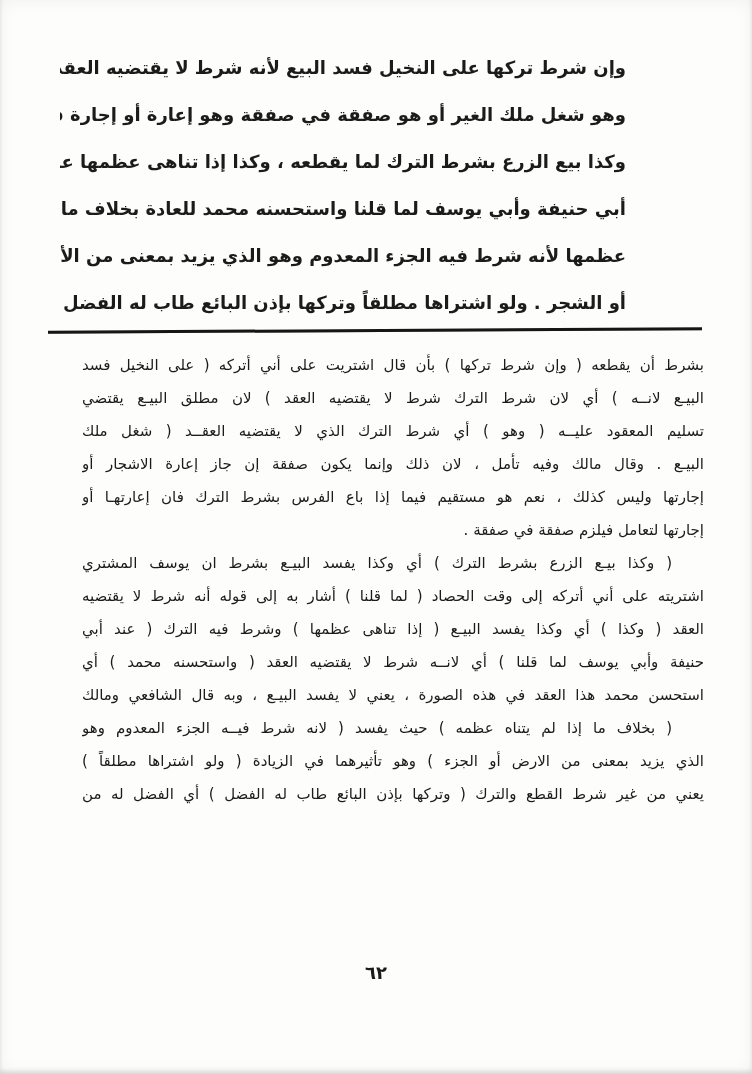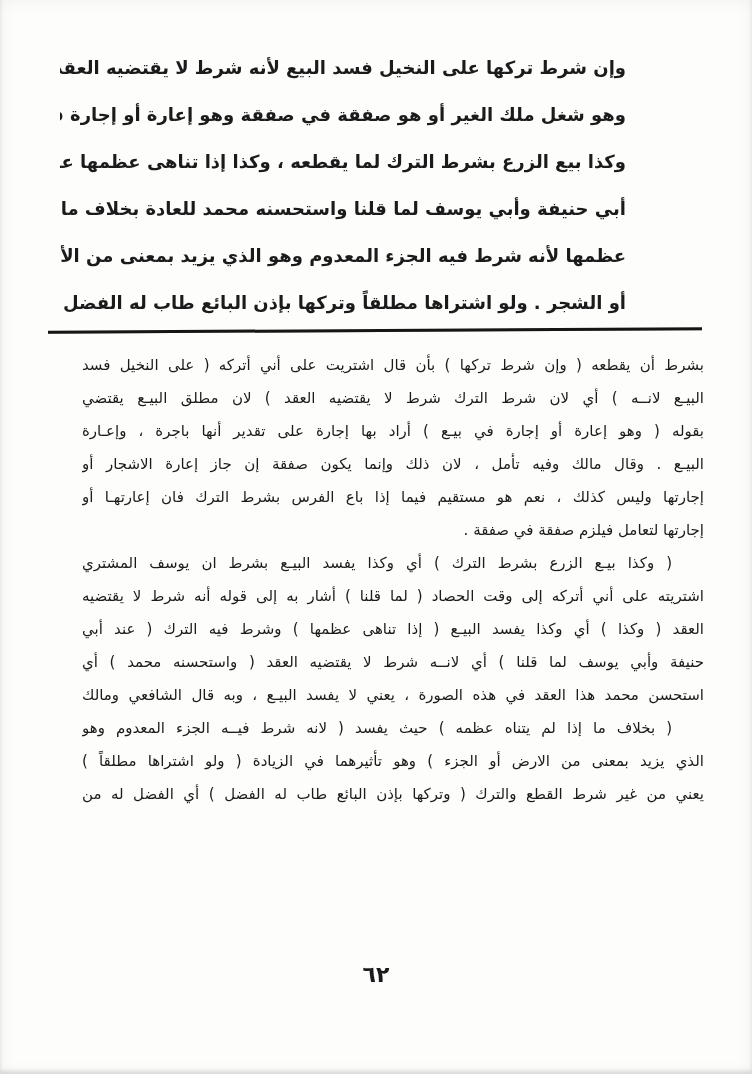--- a/index.html
+++ b/index.html
@@ -72,21 +72,21 @@
     -moz-text-align-last: right;
   }
   .s-line.indent { padding-right: 32px; }
   
   .page-number {
     position: absolute;
     top: 962px;
     right: 48px;
     left: 48px;
     text-align: center;
-    font-size: 22px;
+    font-size: 18px;
     font-weight: bold;
     letter-spacing: 2px;
   }
 </style>
 </head>
 <body>
 
 <div class="page">
 
   <div class="matn">
@@ -98,21 +98,21 @@
     <div class="m-line">أو الشجر . ولو اشتراها مطلقاً وتركها بإذن البائع طاب له الفضل ،</div>
   </div>
 
   <div class="rule"></div>
 
   <div class="sharh">
 
     <div class="s-para">
       <div class="s-line">بشرط أن يقطعه ( وإن شرط تركها ) بأن قال اشتريت على أني أتركه ( على النخيل فسد</div>
       <div class="s-line">البيـع لانــه ) أي لان شرط الترك شرط لا يقتضيه العقد ) لان مطلق البيـع يقتضي</div>
-      <div class="s-line">بقوله ( وهو إعارة أو إجارة في بيـع ) أراد بها إجارة على تقدير أنها باجرة ، وإعـارة</div>
+      <div class="s-line">تسليم المعقود عليــه ( وهو ) أي شرط الترك الذي لا يقتضيه العقــد ( شغل ملك</div>
       <div class="s-line">البيـع . وقال مالك وفيه تأمل ، لان ذلك وإنما يكون صفقة إن جاز إعارة الاشجار أو</div>
       <div class="s-line">إجارتها وليس كذلك ، نعم هو مستقيم فيما إذا باع الفرس بشرط الترك فان إعارتهـا أو</div>
       <div class="s-line end">إجارتها لتعامل فيلزم صفقة في صفقة .</div>
     </div>
 
     <div class="s-para">
       <div class="s-line indent">( وكذا بيـع الزرع بشرط الترك ) أي وكذا يفسد البيـع بشرط ان يوسف المشتري</div>
       <div class="s-line">اشتريته على أني أتركه إلى وقت الحصاد ( لما قلنا ) أشار به إلى قوله أنه شرط لا يقتضيه</div>
       <div class="s-line">العقد ( وكذا ) أي وكذا يفسد البيـع ( إذا تناهى عظمها ) وشرط فيه الترك ( عند أبي</div>
       <div class="s-line">حنيفة وأبي يوسف لما قلنا ) أي لانــه شرط لا يقتضيه العقد ( واستحسنه محمد ) أي</div>

